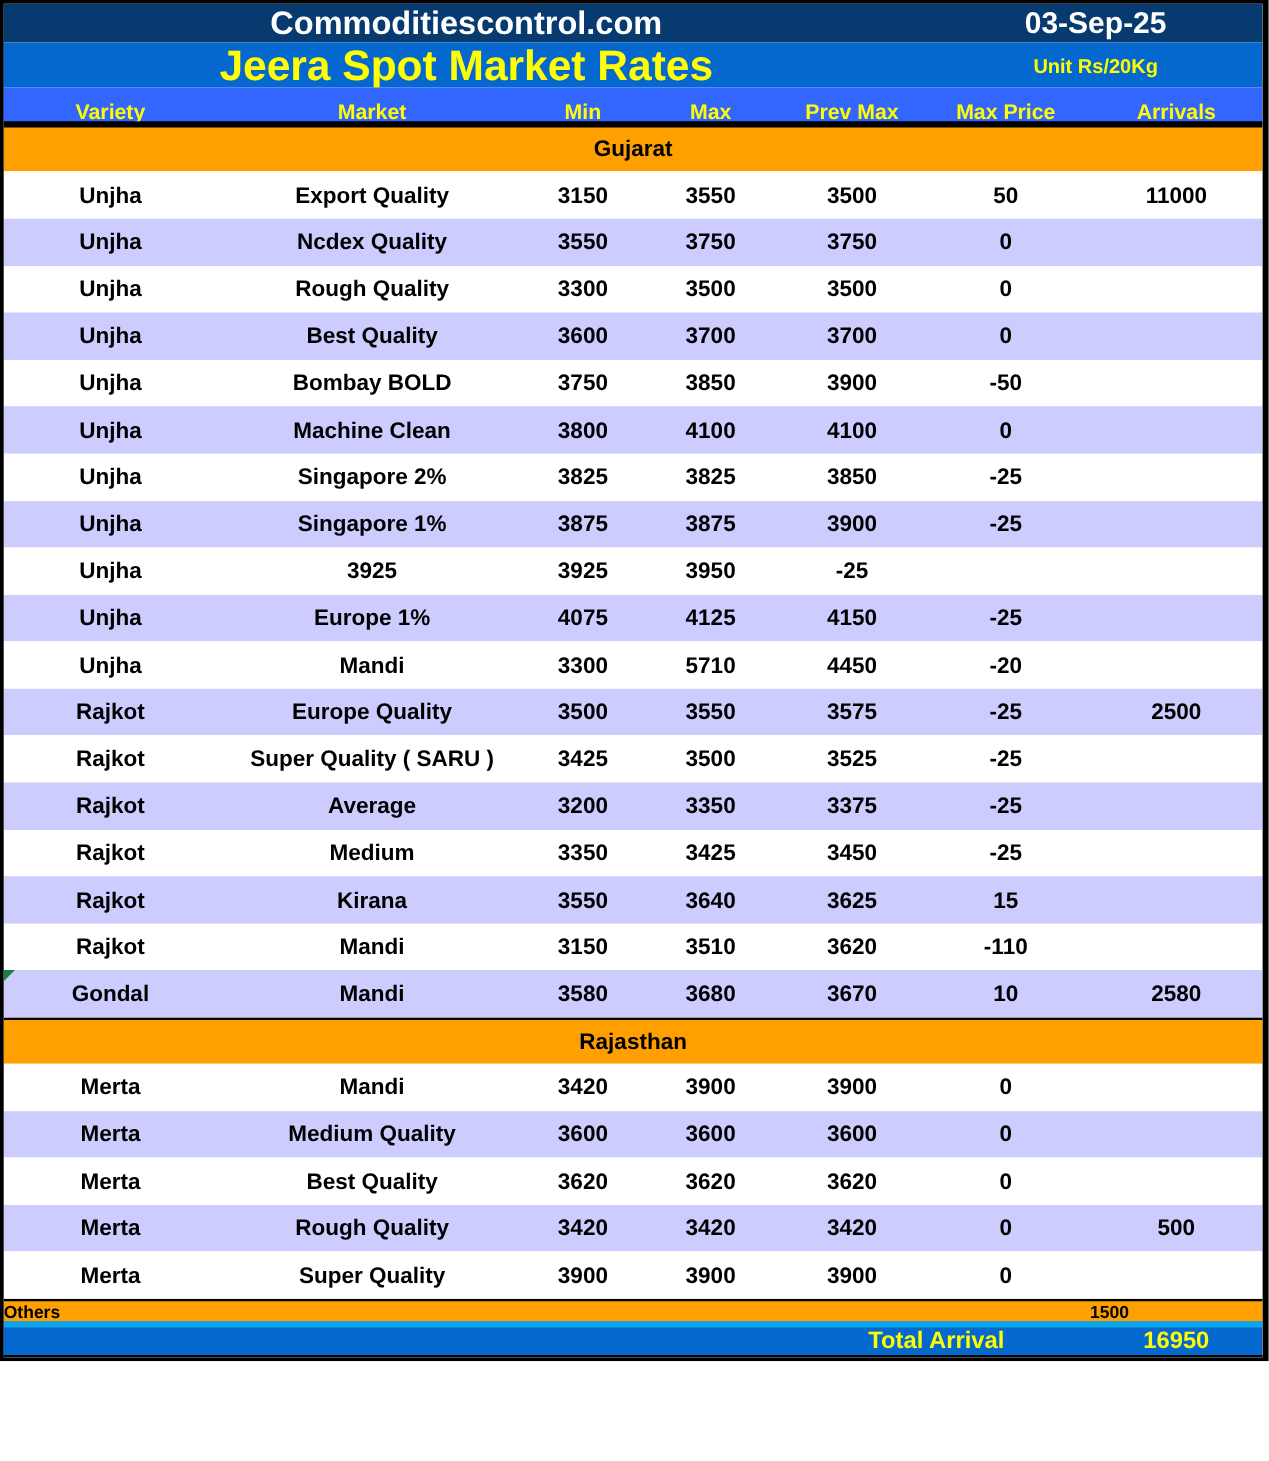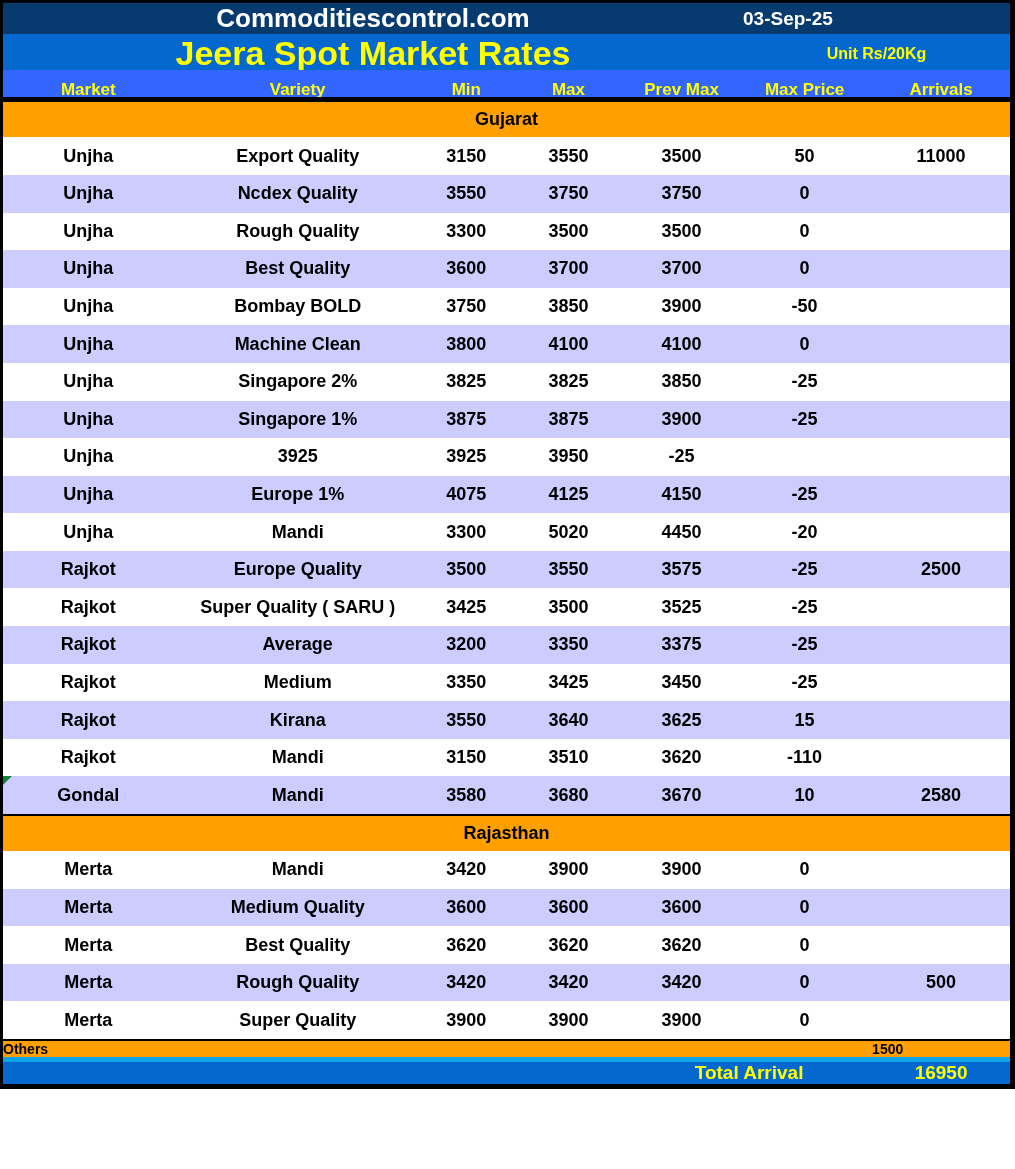--- a/index.html
+++ b/index.html
@@ -8,21 +8,21 @@
     width:1015px;height:1089px;
     border:3px solid #000;border-right-width:5px;
     display:flex;flex-direction:column;
     font-family:"Liberation Sans",sans-serif;
     font-weight:bold;color:#000;background:#fff;
     overflow:hidden;
   }
   .band{display:grid;grid-template-columns:740fr 267fr;align-items:center;}
   .band-top{height:38px;background:var(--navy);}
   .band-top .l{color:#fff;font-size:26px;text-align:center;}
-  .band-top .r{color:#fff;font-size:19px;}
+  .band-top .r{color:#fff;font-size:24px;text-align:center;}
   .band-title{height:36px;background:var(--blue);}
   .band-title .l{color:var(--yellow);font-size:34px;text-align:center;}
   .band-title .r{color:var(--yellow);font-size:16px;text-align:center;}
   .grid7{display:grid;grid-template-columns:172fr 250fr 90fr 116fr 112fr 136fr 139fr;}
   .colheader{
     height:80px;background:var(--header-blue);
     border-bottom:3px solid #000;
     color:var(--yellow);font-size:17px;text-align:center;
     overflow:hidden;
   }
@@ -67,24 +67,24 @@
     <div class="r">03-Sep-25</div>
   </div>
 
   <div class="band band-title">
     <div class="l">Jeera Spot Market Rates</div>
     <div class="r">Unit Rs/20Kg</div>
   </div>
 
   <div class="colheader grid7">
     <div class="cell">
+      <div class="h1">Variety</div>
+    </div>
+    <div class="cell">
       <div class="h1">Market</div>
-    </div>
-    <div class="cell">
-      <div class="h1">Variety</div>
     </div>
     <div class="cell">
       <div class="h1">Min</div>
         <div class="h2">Price</div>
     </div>
     <div class="cell">
       <div class="h1">Max</div>
         <div class="h2">Price</div>
     </div>
     <div class="cell">
@@ -203,21 +203,21 @@
     <div class="cell">4125</div>
     <div class="cell">4150</div>
     <div class="cell">-25</div>
     <div class="cell"></div>
   </div>
       <div class="row grid7">
 
     <div class="cell">Unjha</div>
     <div class="cell">Mandi</div>
     <div class="cell">3300</div>
-    <div class="cell">5020</div>
+    <div class="cell">5710</div>
     <div class="cell">4450</div>
     <div class="cell">-20</div>
     <div class="cell"></div>
   </div>
       <div class="row grid7 alt">
 
     <div class="cell">Rajkot</div>
     <div class="cell">Europe Quality</div>
     <div class="cell">3500</div>
     <div class="cell">3550</div>

